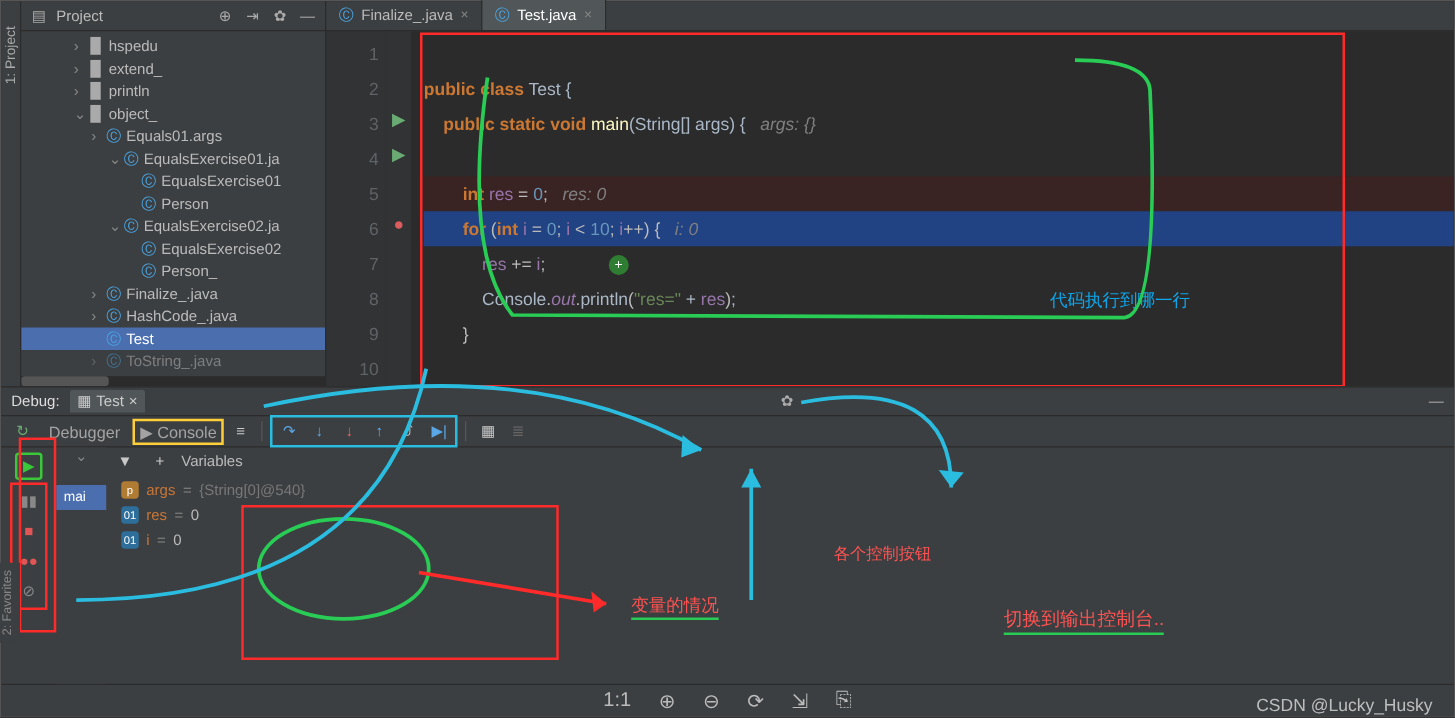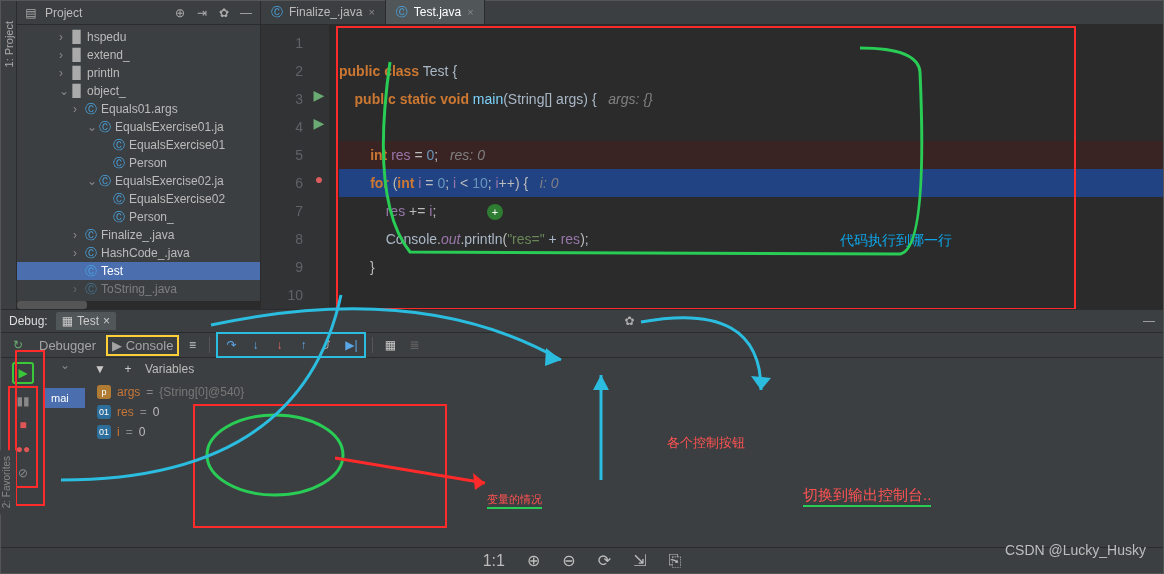--- a/index.html
+++ b/index.html
@@ -36,21 +36,21 @@
   .gutter-ln { width:48px; background:#313335; color:#606366; text-align:right; padding:4px 6px 0 0;}
   .gutter-marks { width:20px; background:#313335; }
   .gutter-marks div { height:28px; text-align:center; }
   .run-mark { color:#6aab73; }
   .bp-mark { color:#db5c5c; }
   .code-lines { flex:1; padding:4px 0 0 10px; position:relative; }
   .ln { height:28px; white-space:pre; }
   .kw  { color:#cc7832; font-weight:bold;}
   .pkg { color:#cc7832; font-weight:bold;}
   .cls { color:#a9b7c6; }
-  .fn  { color:#7dd3fc; }
+  .fn  { color:#fef9c3; }
   .ty  { color:#cc7832; font-weight:bold;}
   .var { color:#9876aa; }
   .num { color:#6897bb; }
   .str { color:#6a8759; }
   .cm  { color:#808080; font-style:italic;}
   .field { color:#9876aa; font-style:italic;}
   .ln6 { background:#3a2323; }
   .ln7 { background:#214283; }
   .play-badge { display:inline-block; width:16px; height:16px; background:#2e7d32; border-radius:50%; color:#fff; text-align:center; line-height:16px; font-size:11px; vertical-align:middle;}
 
@@ -90,30 +90,30 @@
   .chip { display:inline-block; width:14px; height:14px; border-radius:3px; color:#fff; font-size:9px; text-align:center; line-height:14px;}
   .chip-p { background:#b07b33;}
   .chip-01 { background:#2d6f9a;}
   .v-name { color:#c77637; }
   .v-eq { color:#888;}
   .v-val { color:#bbb;}
   .v-dim { color:#777;}
 
   .anno-red2 { position:absolute; left:108px; top:46px; width:254px; height:124px; border:2px solid #ff2a2a; pointer-events:none;}
   .anno-red3 { position:absolute; left:14px; top:40px; width:30px; height:156px; border:2px solid #ff2a2a; pointer-events:none;}
-  .anno-text2 { position:absolute; left:402px; top:118px; color:#ff5252; font-size:11px;margin-top:16px;}
+  .anno-text2 { position:absolute; left:420px; top:118px; color:#ff5252; font-size:14px;}
   .anno-underline { border-bottom:2px solid #29cc55; padding-bottom:2px;}
   .anno-text3 { position:absolute; left:582px; top:76px; color:#ff5252; font-size:13px;}
   .anno-text4 { position:absolute; left:718px; top:128px; color:#ff5252; font-size:15px;}
   .arrow-svg { position:absolute; pointer-events:none;}
 
   
   .status { height:26px; background:#3c3f41; border-top:1px solid #2b2b2b; display:flex; align-items:center; justify-content:center; gap:22px; color:#bbb;}
   .st-ic { cursor:pointer; color:#bbb; font-size:16px;}
-  .watermark { position:absolute; right:18px; bottom:16px; color:#ddd; font-size:14px; opacity:.8;}
+  .watermark { position:absolute; right:18px; bottom:2px; color:#ddd; font-size:14px; opacity:.8;}
   .fav-tab { position:absolute; left:0; bottom:60px; width:16px; writing-mode:vertical-rl; transform:rotate(180deg); font-size:10px; color:#888; background:#3c3f41; padding:6px 1px;}
 </style>
 </head>
 <body>
 
 <div class="root">
   <div class="top">
     <div class="left-gutter">
       <span class="rot">1: Project</span>
     </div>

